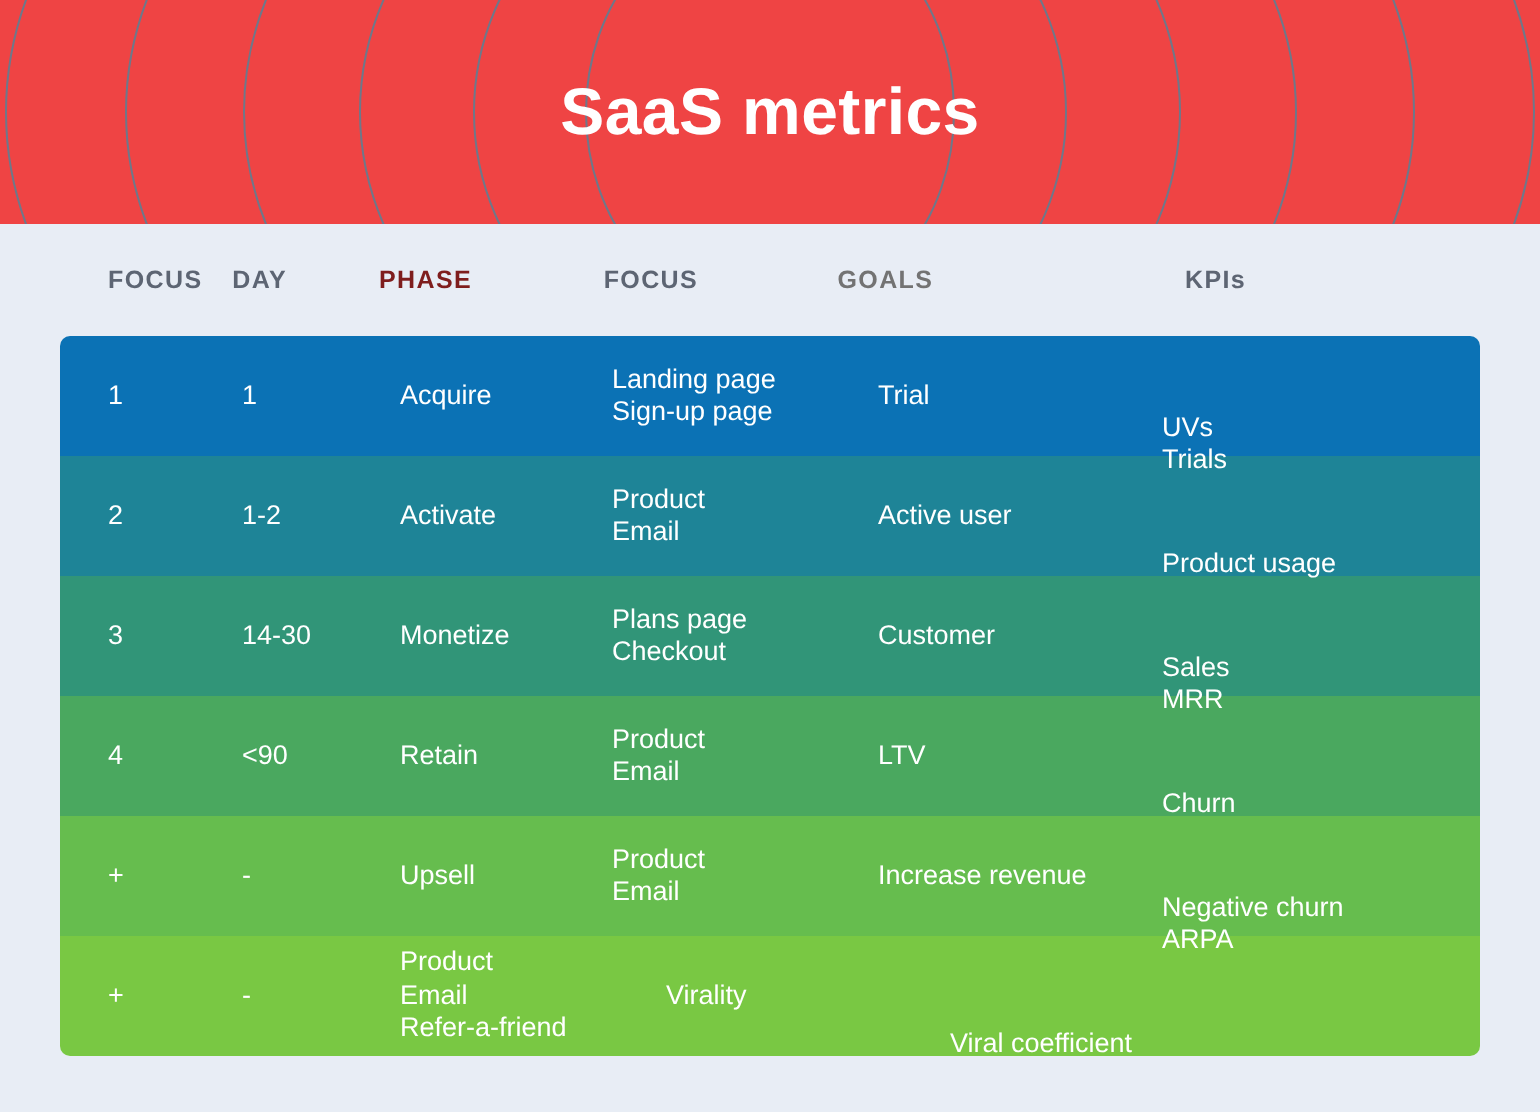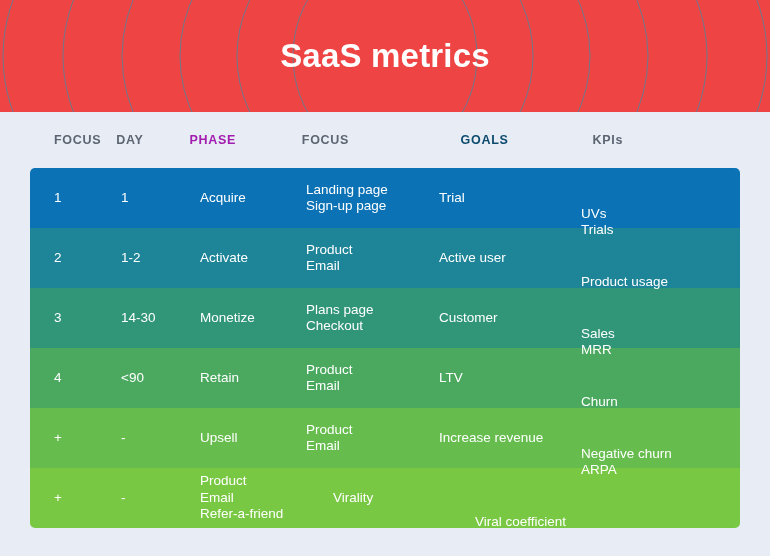--- a/index.html
+++ b/index.html
@@ -118,23 +118,23 @@
     </g>
   </svg>
   <div class="banner-title" style="color: rgb(255, 255, 255);">SaaS metrics</div>
 </div>
 
 <div class="table-wrap">
 
   <div class="col-head-row">
     <div class="col-head hc-stage" style="color: rgb(93, 101, 115);">FOCUS</div>
     <div class="col-head hc-day" style="color: rgb(93, 101, 115);">DAY</div>
-    <div class="col-head hc-phase" style="color: #a21caf;">PHASE</div>
+    <div class="col-head hc-phase" style="color: #7f1d1d;">PHASE</div>
     <div class="col-head hc-focus" style="color: rgb(93, 101, 115);">FOCUS</div>
-    <div class="col-head hc-goals" style="color: #0c4a6e; text-align: center;">GOALS</div>
+    <div class="col-head hc-goals" style="color: #737373;">GOALS</div>
     <div class="col-head hc-kpis" style="color: rgb(93, 101, 115); margin-left: 42px;">KPIs</div>
   </div>
 
   <div class="rows">
 
     <div class="row" style="background: rgb(11, 114, 181);">
       <div class="cell c-stage">1</div>
       <div class="cell c-day">1</div>
       <div class="cell c-phase">Acquire</div>
       <div class="cell c-focus">Landing page

